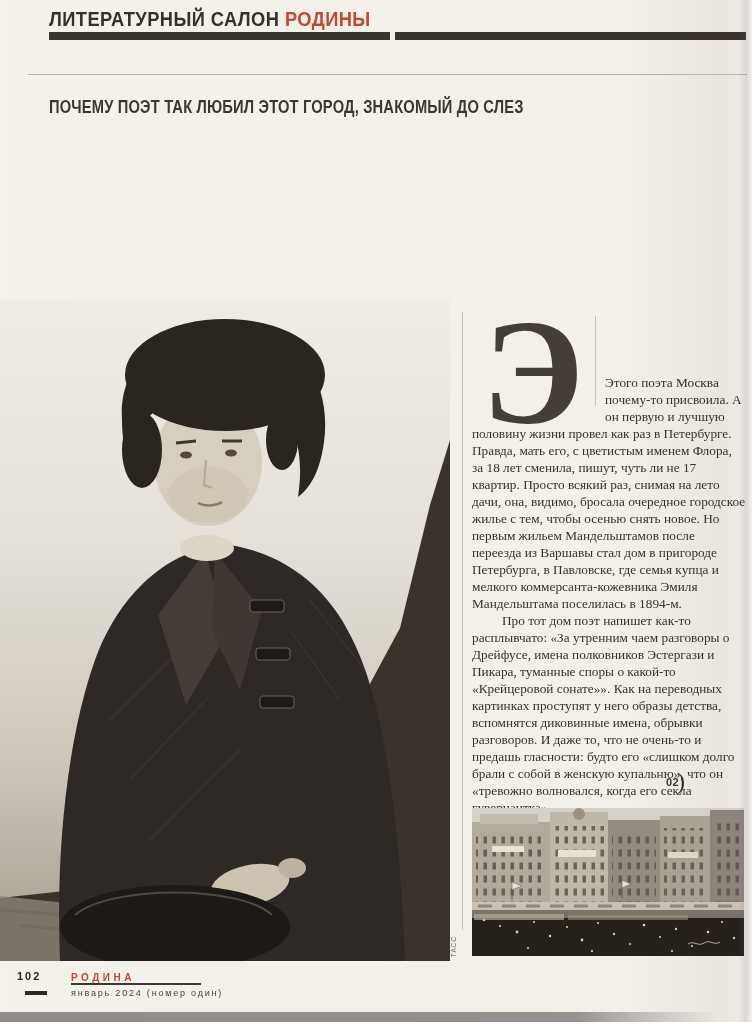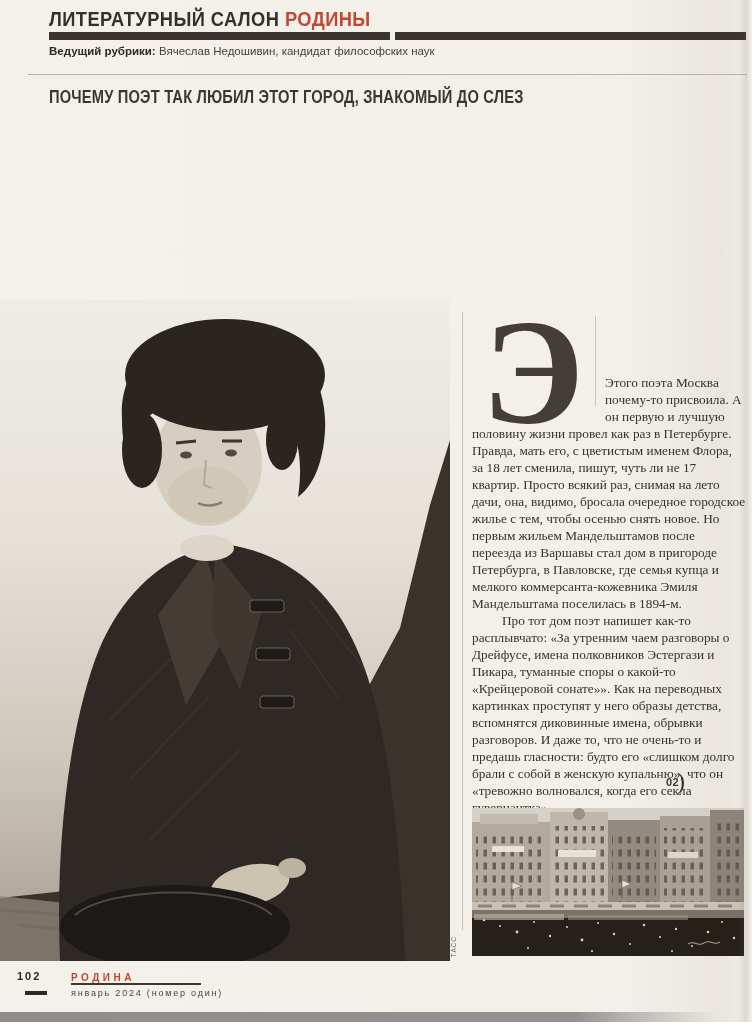--- a/index.html
+++ b/index.html
@@ -22,21 +22,21 @@
   .byline b{color:#2d2925;}
   .thin-rule{position:absolute; left:28px; top:74px; width:719px; height:1px; background:#b9b3aa;}
 
   
   .title-block{position:absolute; left:49px; top:84px;}
   .title-line{display:block; line-height:1;}
   .title-line .cond{
     transform:scaleX(.8); font-weight:bold; font-size:40px; color:#3a3531;
     letter-spacing:0; border-bottom:3px solid #3a3531; padding-bottom:4px; margin-bottom:5px;
   }
-  .subtitle{margin-top:3px;}
+  .subtitle{margin-top:13px;}
   .subtitle .cond{transform:scaleX(.84); font-weight:bold; font-size:17.5px; color:#3b3631; letter-spacing:.2px;}
 
   
   .fig-marker{position:absolute; color:#3d3833; display:flex; align-items:center;}
   .fig-marker .num{font-size:11px; font-weight:bold; letter-spacing:.5px; margin-right:-2px;}
   .fig-marker .arc{font-family:"Liberation Serif",serif; font-size:23px; font-weight:300; line-height:1; color:#2f2b27;}
   .fig1{left:403px; top:300px;}
   .fig2{left:666px; top:770px;}
 
   
@@ -92,23 +92,20 @@
       <span class="rubric-red">РОДИНЫ</span>
     </span>
   </div>
 
   <div class="rubric-bar">
     <div class="seg1"></div>
     <div class="gap"></div>
     <div class="seg2"></div>
   </div>
 
-  <div class="byline">
-    <b>Ведущий рубрики:</b><span> Вячеслав Недошивин, кандидат философских наук</span>
-  </div>
 
   <div class="thin-rule"></div>
 
   <div class="title-block">
     <div class="subtitle"><span class="cond">ПОЧЕМУ ПОЭТ ТАК ЛЮБИЛ ЭТОТ ГОРОД, ЗНАКОМЫЙ ДО СЛЕЗ</span></div>
   </div>
 
   <div class="fig-marker fig1">
     <span class="num">01</span>
     <span class="arc">)</span>

